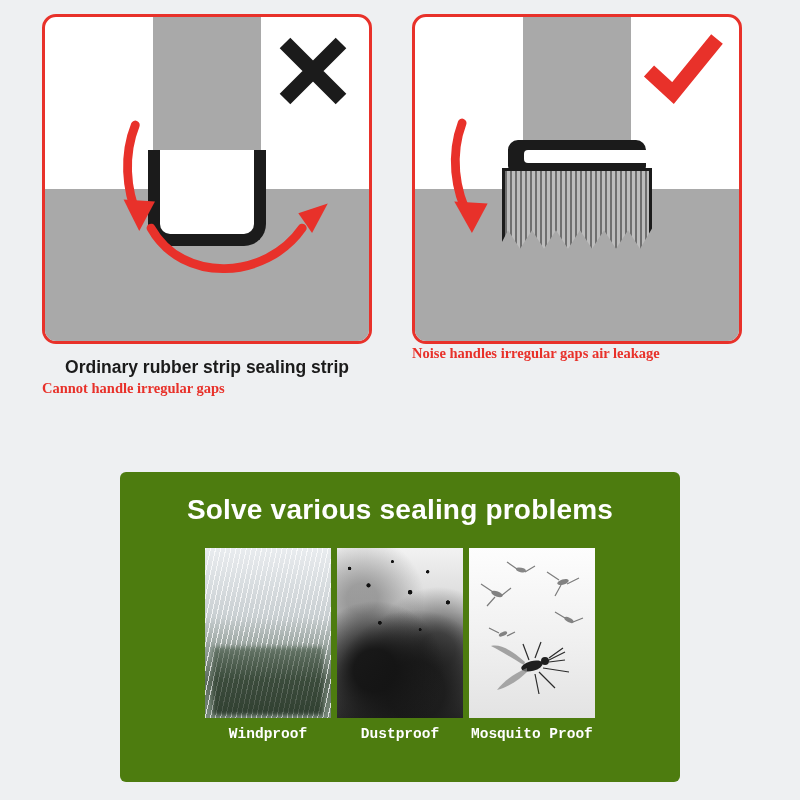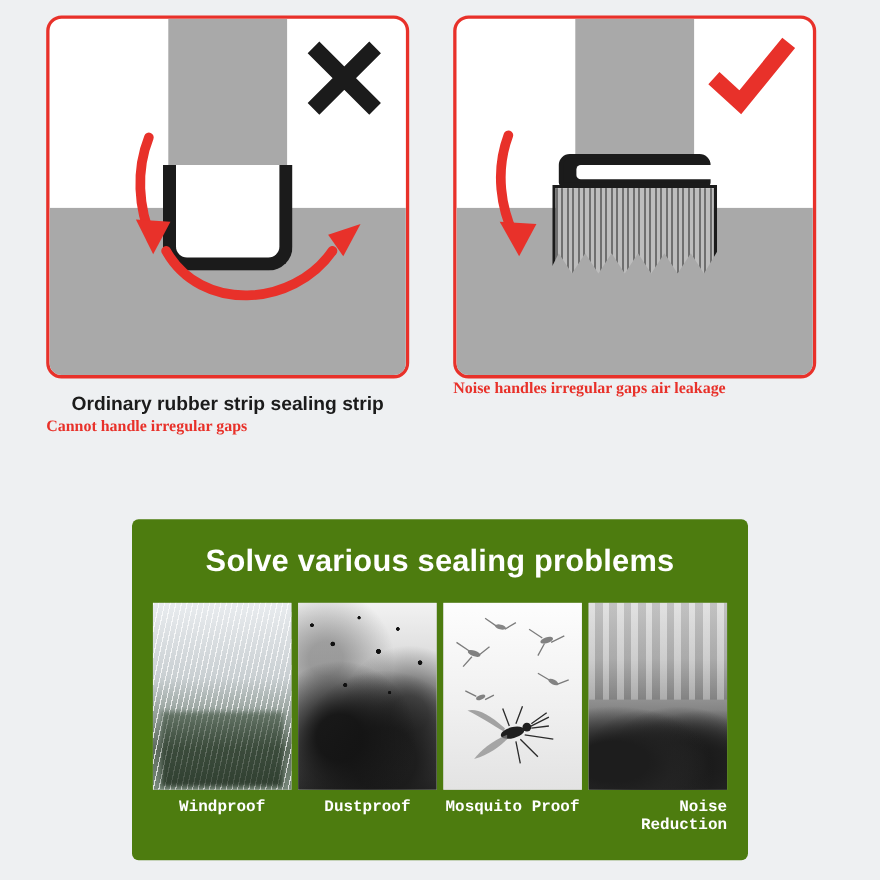--- a/index.html
+++ b/index.html
@@ -357,21 +357,15 @@
               <path d="M96 70 L 86 64 M104 74 L 114 70"></path>
               <ellipse cx="34" cy="86" rx="4.4" ry="2" fill="#3a3a3a" stroke="none" transform="rotate(-22 34 86)"></ellipse>
               <path d="M30 85 L 20 80 M38 88 L 46 84"></path>
             </g>
           </g>
         </svg>
       </div>
       <div class="feature-label left">Mosquito Proof</div>
     </div>
 
-    <div class="feature">
-      <div class="thumb">
-        <div class="th-noise"></div>
-      </div>
-      <div class="feature-label left">Noise Reduction</div>
-    </div>
 
   </div>
 </div>
 
 </body></html>

